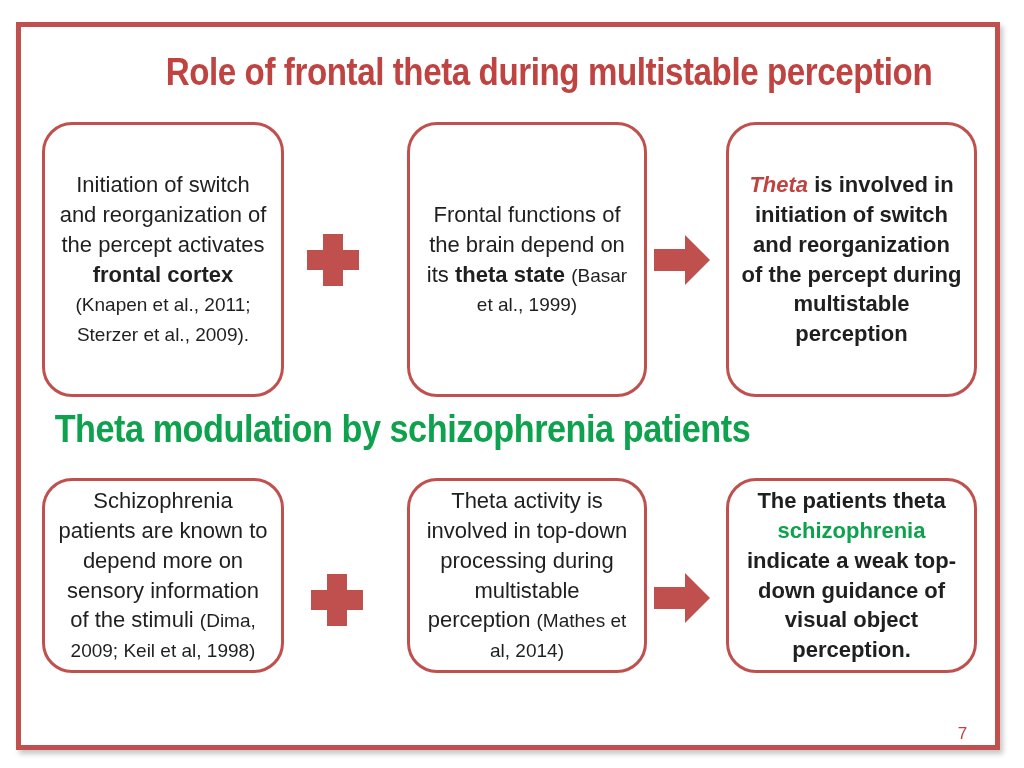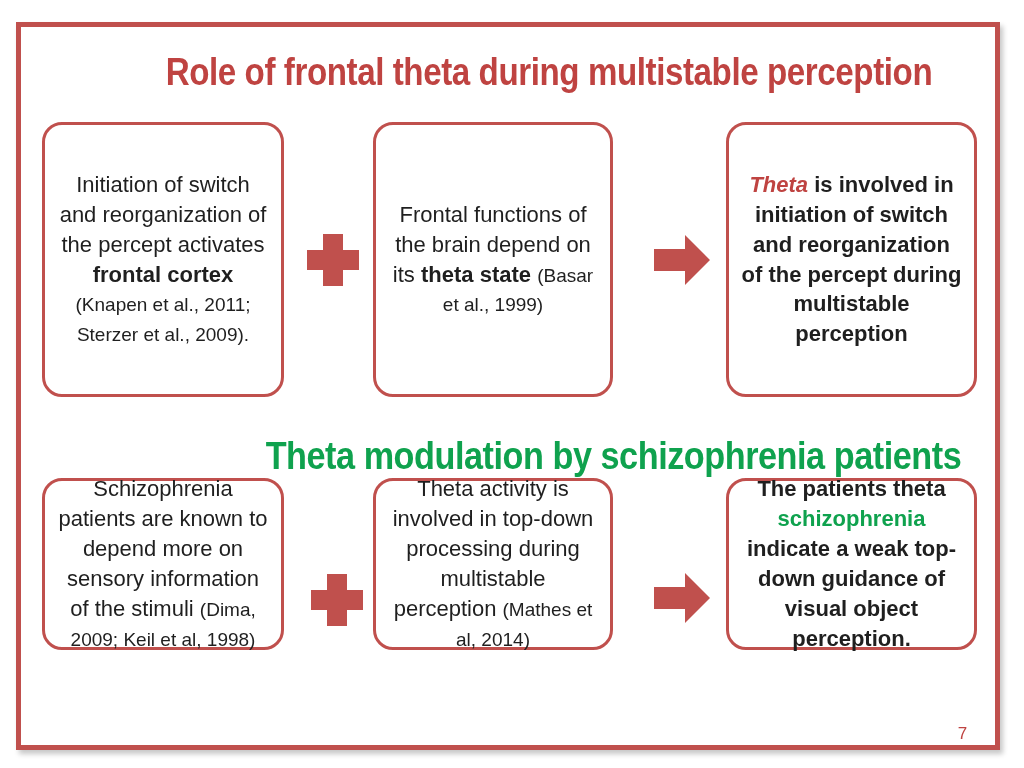--- a/index.html
+++ b/index.html
@@ -16,40 +16,40 @@
   .title-row{
     position:absolute;left:16px;top:50px;width:984px;text-align:right;
   }
   .title-row .t{
     display:inline-block;white-space:nowrap;
     font-size:39px;font-weight:700;letter-spacing:-0.5px;
     color:var(--title-red,#bf4341);
     transform:scaleX(0.85);transform-origin:50% 50%;
   }
   .subtitle-row{
-    position:absolute;left:16px;top:435px;width:984px;text-align:right;
+    position:absolute;left:16px;top:408px;width:984px;text-align:left;
   }
   .subtitle-row .t{
     display:inline-block;white-space:nowrap;
     font-size:38px;font-weight:700;letter-spacing:-0.5px;
     color:var(--green,#0fa24e);
     transform:scaleX(0.90);transform-origin:50% 50%;
   }
   .box{
     position:absolute;background:#ffffff;
-    border:3px solid var(--accent-red,#c0504d);border-radius:20px;
+    border:3px solid var(--accent-red,#c0504d);border-radius:30px;
     box-sizing:border-box;
     display:flex;align-items:center;justify-content:center;
     text-align:center;padding:8px 12px;
     font-size:22px;line-height:1.36;color:var(--ink,#1f1f1f);
   }
   .row1{top:122px;height:275px;}
-  .row2{top:478px;height:172px;}
+  .row2{top:478px;height:195px;}
   .col1{left:42px;width:242px;}
-  .col2{left:373px;width:240px;}
+  .col2{left:407px;width:240px;}
   .col3{left:726px;width:251px;}
   .b{font-weight:700;}
   .red{color:var(--title-red,#bf4341);font-style:italic;}
   .green{color:var(--green,#0fa24e);margin-top:8px;}
   .cite{font-size:19px;font-weight:400;color:var(--ink,#1f1f1f);}
   .connector{position:absolute;line-height:0;}
   .connector svg{display:block;}
   .plus1{left:305px;top:232px;}
   .arrow1{left:654px;top:230px;}
   .plus2{left:309px;top:572px;}

